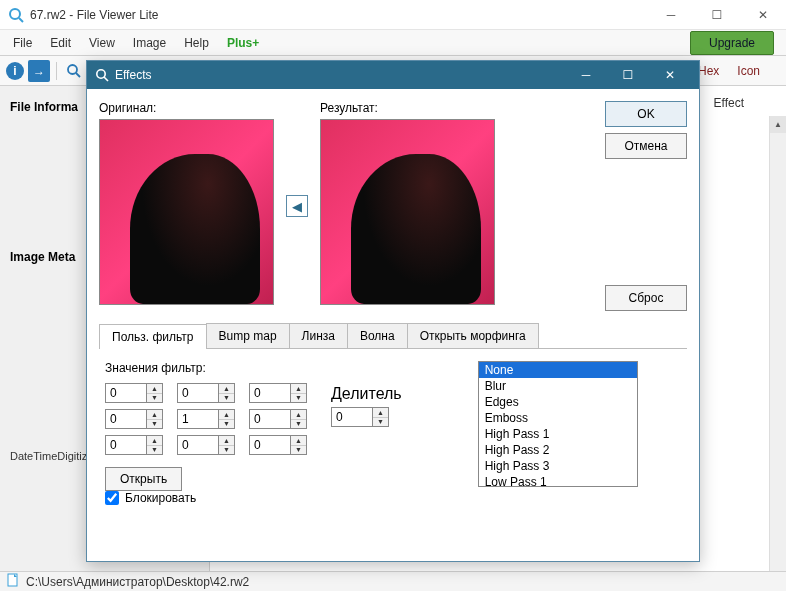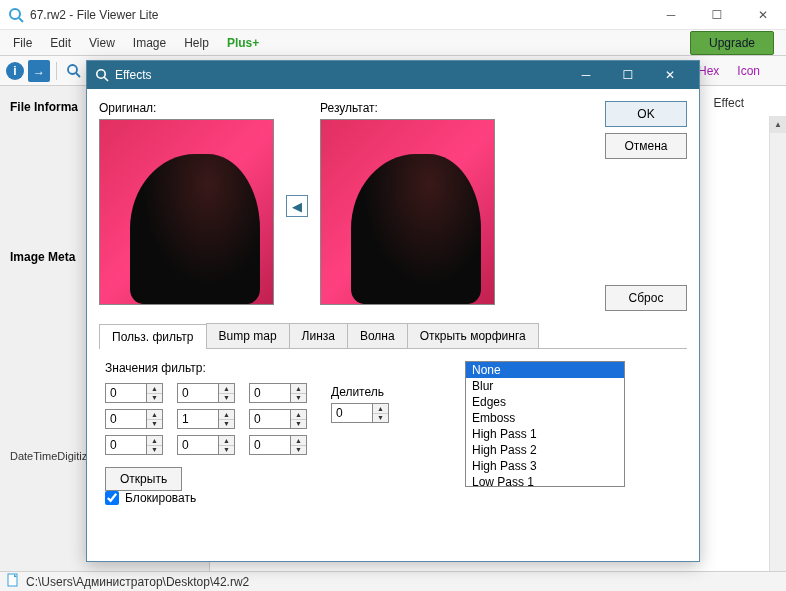--- a/index.html
+++ b/index.html
@@ -14,21 +14,21 @@
 
 .menu-bar { height: 26px; display: flex; align-items: center; padding: 0 4px; border-bottom: 1px solid #d0d0d0; background: #f8f8f8; }
 .menu-bar .menu-item { padding: 3px 9px; color: #333; cursor: default; }
 .menu-bar .plus { color: #2aa02a; font-weight: bold; }
 .menu-bar .spacer { flex: 1; }
 .menu-bar .upgrade { background: #5fa843; color: #0f172a; padding: 4px 18px; border: 1px solid #3d7a27; border-radius: 2px; cursor: pointer; font-size: 12px; margin-right: 8px; }
 
 .tool-bar { height: 30px; display: flex; align-items: center; padding: 0 6px; border-bottom: 1px solid #d0d0d0; background: #f8f8f8; gap: 4px; }
 .tool-bar .tb-btn { width: 22px; height: 22px; display: flex; align-items: center; justify-content: center; border-radius: 2px; }
 .tool-tabs { position: absolute; right: 18px; top: 60px; display: flex; gap: 2px; font-size: 11px; }
-.tool-tabs > div { padding: 4px 8px; color: #a21caf; }
+.tool-tabs > div { padding: 4px 8px; color: #7f1d1d; }
 
 .main-area { display: flex; height: calc(100% - 30px - 26px - 30px - 20px); }
 .side-panel { width: 210px; padding: 8px 10px; background: #f0f0f0; border-right: 1px solid #d0d0d0; overflow: hidden; }
 .side-panel h4 { font-size: 12px; font-weight: bold; margin: 6px 0; }
 .side-panel .kv { text-align: right; font-size: 11px; color: #333; padding: 2px 0; white-space: nowrap; overflow: hidden; }
 .effect-tab { position: absolute; right: 30px; top: 92px; padding: 4px 12px; font-size: 12px; color: #333; }
 
 .status-bar { height: 20px; display: flex; align-items: center; border-top: 1px solid #d0d0d0; background: #f4f4f4; padding: 0 6px; font-size: 11px; color: #333; gap: 6px; position: absolute; bottom: 0; left: 0; right: 0; }
 
 
@@ -58,21 +58,21 @@
 .filter-section { display: flex; gap: 24px; }
 .filter-values { }
 .filter-values .section-label { font-size: 12px; margin-bottom: 8px; }
 .matrix { display: grid; grid-template-columns: repeat(3, auto); gap: 6px 14px; }
 .spinner { display: flex; align-items: stretch; }
 .spinner input { width: 42px; height: 20px; border: 1px solid #888; padding: 0 4px; font-size: 12px; background: #fff; }
 .spinner .arrows { display: flex; flex-direction: column; width: 16px; border: 1px solid #888; border-left: none; }
 .spinner .arrows > div { flex: 1; display: flex; align-items: center; justify-content: center; font-size: 7px; color: #333; background: #f2f2f2; cursor: pointer; }
 .spinner .arrows > div:first-child { border-bottom: 1px solid #ccc; }
 .divider-col { display: flex; flex-direction: column; justify-content: flex-start; padding-top: 24px; gap: 4px; }
-.divider-col .dv-label { font-size: 12px; }
+.divider-col .dv-label { font-size: 16px; }
 .preset-col { }
 .preset-col .section-label { font-size: 12px; margin-bottom: 6px; }
 .listbox { width: 160px; height: 126px; border: 1px solid #888; overflow-y: scroll; background: #fff; margin-left: 32px; }
 .listbox .opt { padding: 1px 6px; font-size: 12px; cursor: pointer; }
 .listbox .opt.selected { background: #1a6fd8; color: #fff; }
 
 .action-row { margin-top: 12px; display: flex; gap: 8px; }
 .action-row button { padding: 4px 14px; border: 1px solid #888; background: #f4f4f4; cursor: pointer; font-size: 12px; }
 
 .block-row { display: flex; align-items: center; gap: 6px; font-size: 12px; }

